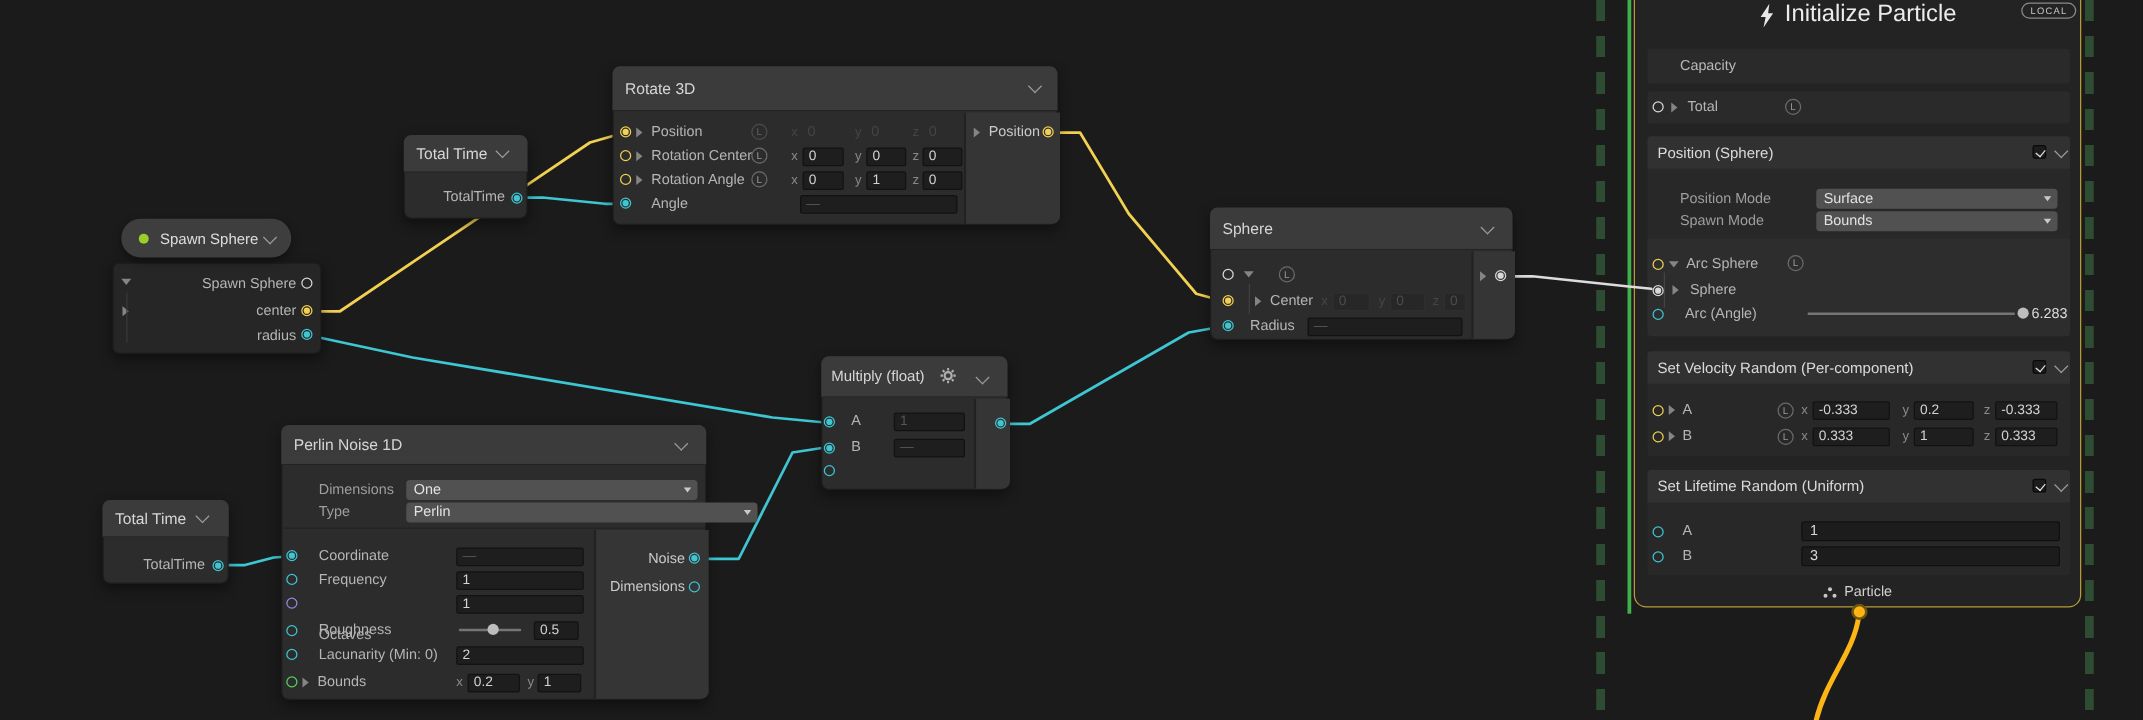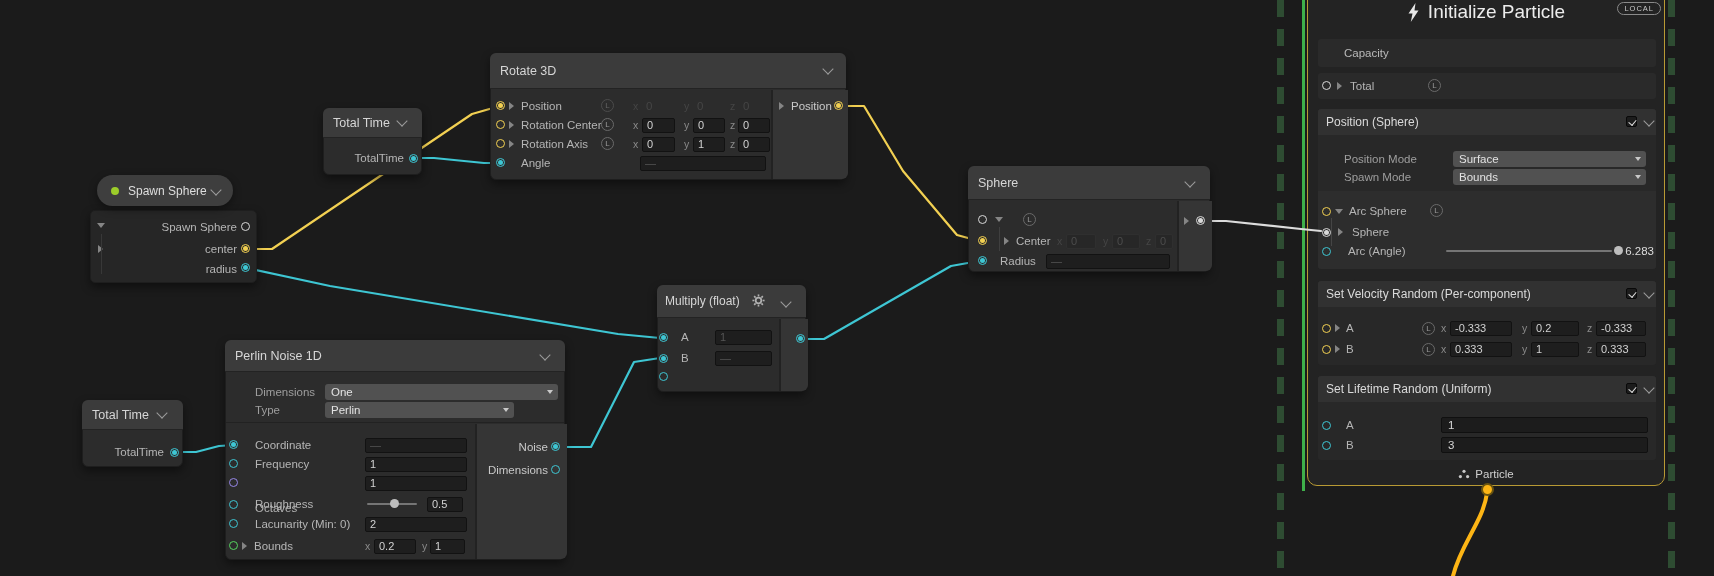--- a/index.html
+++ b/index.html
@@ -234,21 +234,21 @@
   <span class="lb" style="left:601px;top:118px">L</span>
   <span class="lbl gray" style="left:633px;top:117px">x</span>
   <span class="fld" style="left:642px;top:118px;width:33px">0</span>
   <span class="lbl gray" style="left:684px;top:117px">y</span>
   <span class="fld" style="left:693px;top:118px;width:32px">0</span>
   <span class="lbl gray" style="left:730px;top:117px">z</span>
   <span class="fld" style="left:738px;top:118px;width:32px">0</span>
 
   <span class="port" style="--pc:#f2d052;left:496px;top:139px"></span>
   <span class="tri-r" style="left:509px;top:140px"></span>
-  <span class="lbl" style="left:521px;top:136px">Rotation Axis</span>
+  <span class="lbl" style="left:521px;top:136px">Rotation Angle</span>
   <span class="lb" style="left:601px;top:137px">L</span>
   <span class="lbl gray" style="left:633px;top:136px">x</span>
   <span class="fld" style="left:642px;top:137px;width:33px">0</span>
   <span class="lbl gray" style="left:684px;top:136px">y</span>
   <span class="fld" style="left:693px;top:137px;width:32px">1</span>
   <span class="lbl gray" style="left:730px;top:136px">z</span>
   <span class="fld" style="left:738px;top:137px;width:32px">0</span>
 
   <span class="port filled" style="--pc:#3ec6d3;left:496px;top:158px"></span>
   <span class="lbl" style="left:521px;top:155px">Angle</span>
@@ -288,21 +288,21 @@
 
   <div class="nodebg" style="left:225px;top:340px;width:340px;height:220px"></div>
   <div class="outsec" style="left:475px;top:424px;width:90px;height:135px"></div>
   <div class="nhead" style="left:225px;top:340px;width:340px;height:32px">
       <span>Perlin Noise 1D</span>
     </div>
   <span class="chev" style="left:541px;top:351px"></span>
   <span class="lbl dim" style="left:255px;top:384px">Dimensions</span>
   <span class="dd" style="left:325px;top:384px;width:233px">One</span>
   <span class="lbl dim" style="left:255px;top:402px">Type</span>
-  <span class="dd" style="left:325px;top:402px;width:189px">Perlin</span>
+  <span class="dd" style="left:325px;top:402px;width:281px">Perlin</span>
   <div class="abs" style="left:226px;top:422px;width:338px;height:1px;background:#222"></div>
 
   <span class="port filled" style="--pc:#3ec6d3;left:229px;top:440px"></span>
   <span class="lbl" style="left:255px;top:437px">Coordinate</span>
   <span class="fld dimv" style="left:365px;top:438px;width:102px">—</span>
   <span class="port" style="--pc:#3ec6d3;left:229px;top:459px"></span>
   <span class="lbl" style="left:255px;top:456px">Frequency</span>
   <span class="fld" style="left:365px;top:457px;width:102px">1</span>
   <span class="port" style="--pc:#9787e8;left:229px;top:478px"></span>
   <span class="lbl" style="left:255px;top:500px">Octaves</span>

